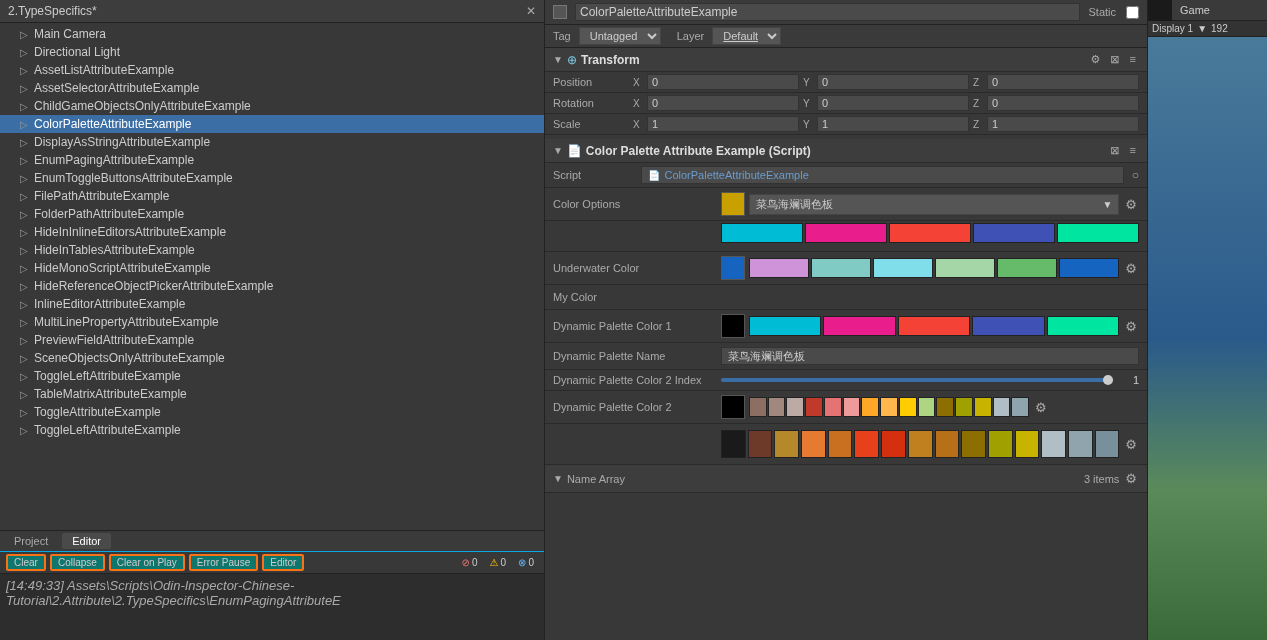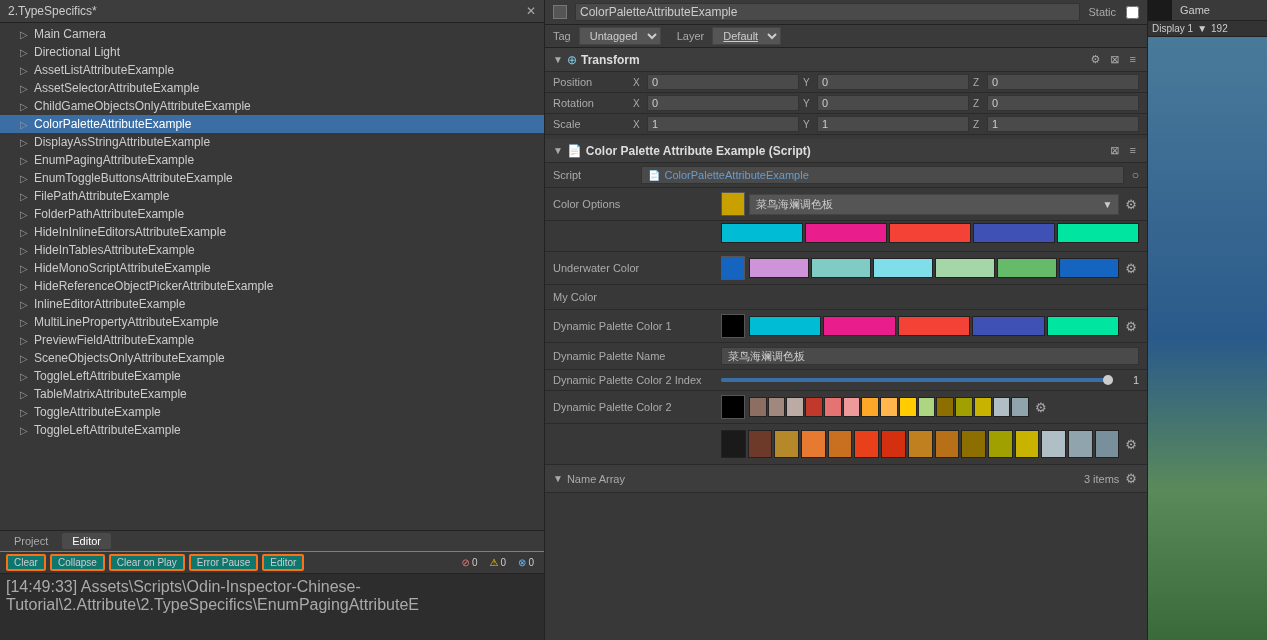--- a/index.html
+++ b/index.html
@@ -81,23 +81,24 @@
       padding: 1px 6px;
       font-size: 10px;
       background: #0f766e;
       border: 2px solid #f97316;
       color: #ccc;
       cursor: pointer;
       border-radius: 2px;
     }
     .console-content {
       padding: 4px 6px;
-      font-size: 16px;
+      font-size: 13px;
       color: #aaa;
       overflow: hidden;
+      font-style: italic;
     }
     .badge { 
       display: inline-flex; align-items: center; gap: 2px; 
       font-size: 10px; padding: 0 4px; 
     }
 
     
     #right-panel {
       width: 632px;
       height: 640px;

